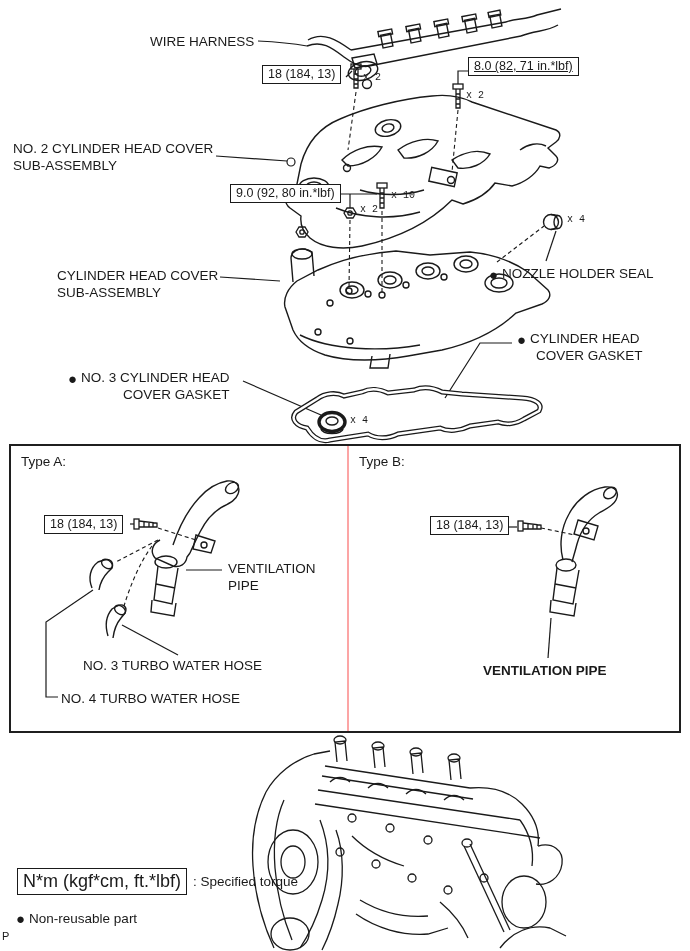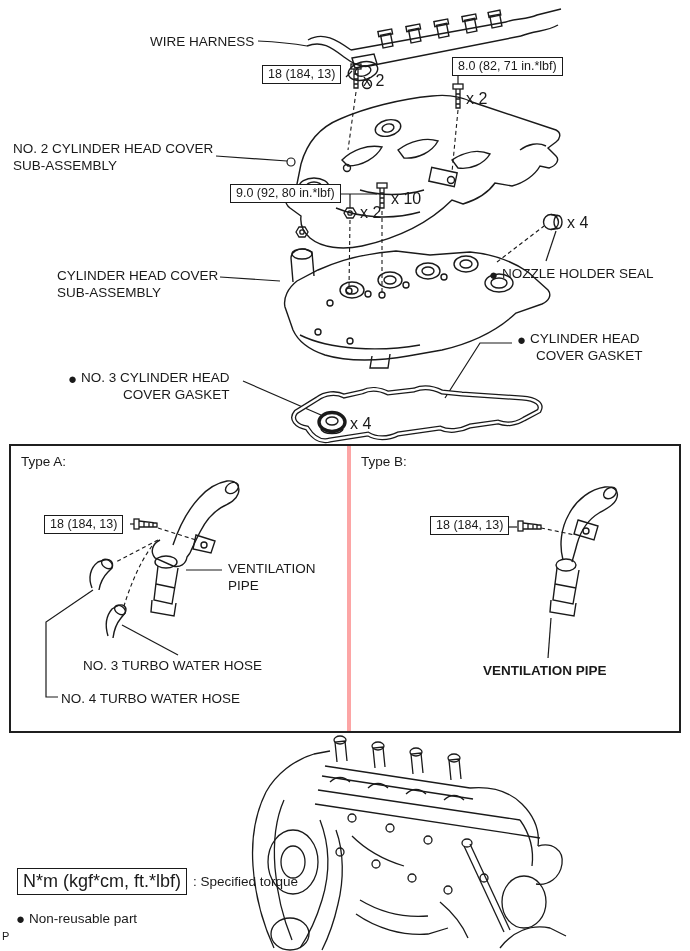--- a/index.html
+++ b/index.html
@@ -8,28 +8,28 @@
     font-family:"Liberation Sans",sans-serif;color:#1a1a1a;overflow:hidden;
   }
   .art{position:absolute;left:0;top:0;}
   .lbl{position:absolute;font-size:13.5px;line-height:1.28;white-space:nowrap;}
   .lbl span{display:block;}
   .ind{padding-left:19px;text-align:right;}
   .tqbox{
     position:absolute;border:1.7px solid #1a1a1a;background:#fff;
     padding:1px 5px 2px;font-size:12.5px;white-space:nowrap;z-index:2;
   }
-  .cnt{position:absolute;font-size:16px;white-space:nowrap;}
+  .cnt{position:absolute;font-size:10px;white-space:nowrap;font-family:Liberation Mono, monospace;}
   .dot{font-size:15px;margin-right:4px;vertical-align:-1.5px;line-height:1;}
   .typebox{
     position:absolute;left:9px;top:444px;width:668px;height:285px;
     border:2px solid #1f1f1f;display:flex;
   }
   .typecell{position:relative;height:100%;}
-  .cellA{width:336px;border-right:4px solid #fca5a5;}
+  .cellA{width:336px;border-right:2px solid #fca5a5;}
   .cellB{flex:1;}
   .typetitle{position:absolute;left:10px;top:8px;font-size:13.5px;}
   .legendrow{position:absolute;display:flex;align-items:center;font-size:13.5px;white-space:nowrap;}
   .legendbox{border:1.6px solid #1a1a1a;padding:2px 5px 2px;font-size:18px;margin-right:6px;background:#fff;}
   .pmark{position:absolute;left:2px;top:930px;font-size:11px;}
 </style>
 </head>
 <body>
 
 <div class="page">
@@ -251,21 +251,21 @@
       <path d="M356,914 C376,928 402,936 428,934 L448,928"></path>
       <path d="M440,902 C452,912 462,924 468,938"></path>
     </g>
   </svg>
 
   <div class="lbl" style="left:150px;top:33px;">WIRE HARNESS</div>
 
   <div class="tqbox" style="left:262px;top:65px;">18 (184, 13)</div>
   <div class="cnt" style="left:363px;top:72px;">x 2</div>
 
-  <div class="tqbox" style="left:452px;top:57px;">8.0 (82, 71 in.*lbf)</div>
+  <div class="tqbox" style="left:468px;top:57px;text-decoration:underline;">8.0 (82, 71 in.*lbf)</div>
   <div class="cnt" style="left:466px;top:90px;">x 2</div>
 
   <div class="lbl" style="left:13px;top:140px;">
     <span>NO. 2 CYLINDER HEAD COVER</span>
     <span>SUB-ASSEMBLY</span>
   </div>
 
   <div class="tqbox" style="left:230px;top:184px;">9.0 (92, 80 in.*lbf)</div>
   <div class="cnt" style="left:391px;top:190px;">x 10</div>
   <div class="cnt" style="left:360px;top:204px;">x 2</div>

